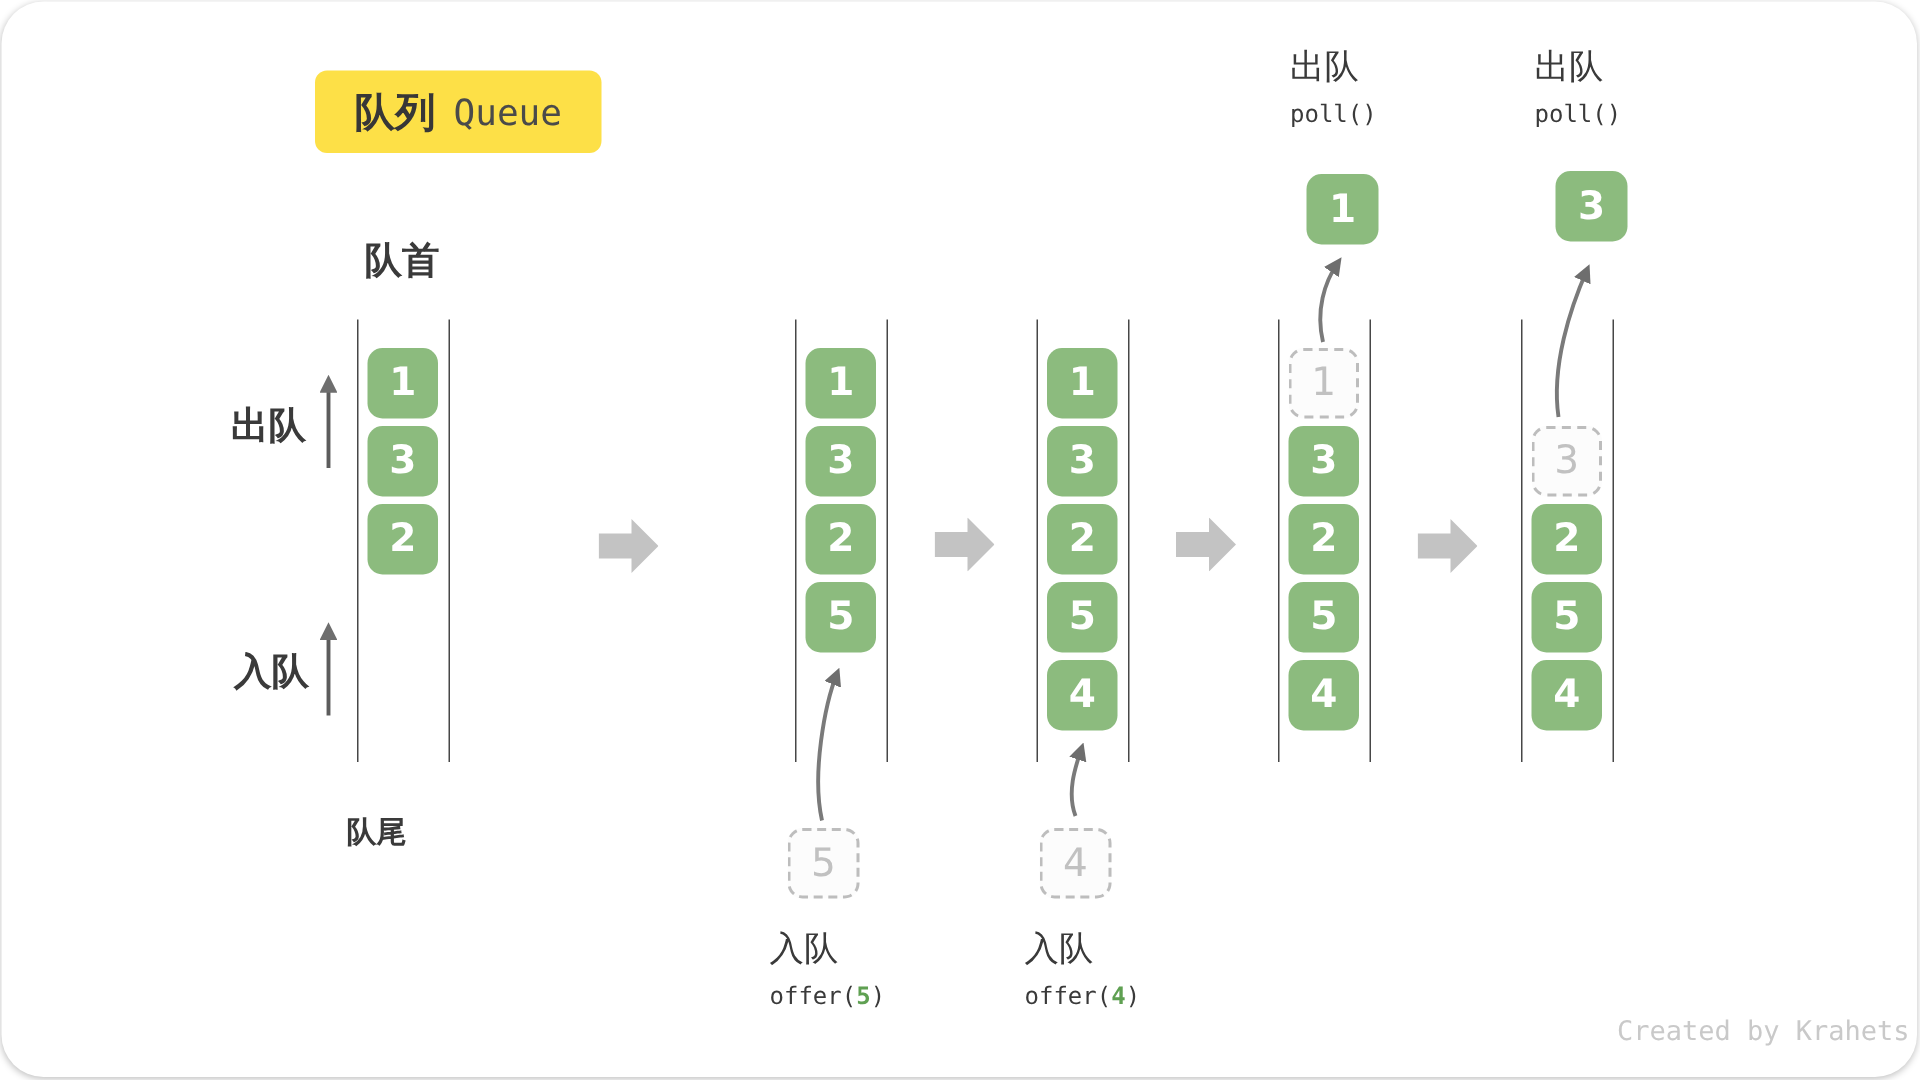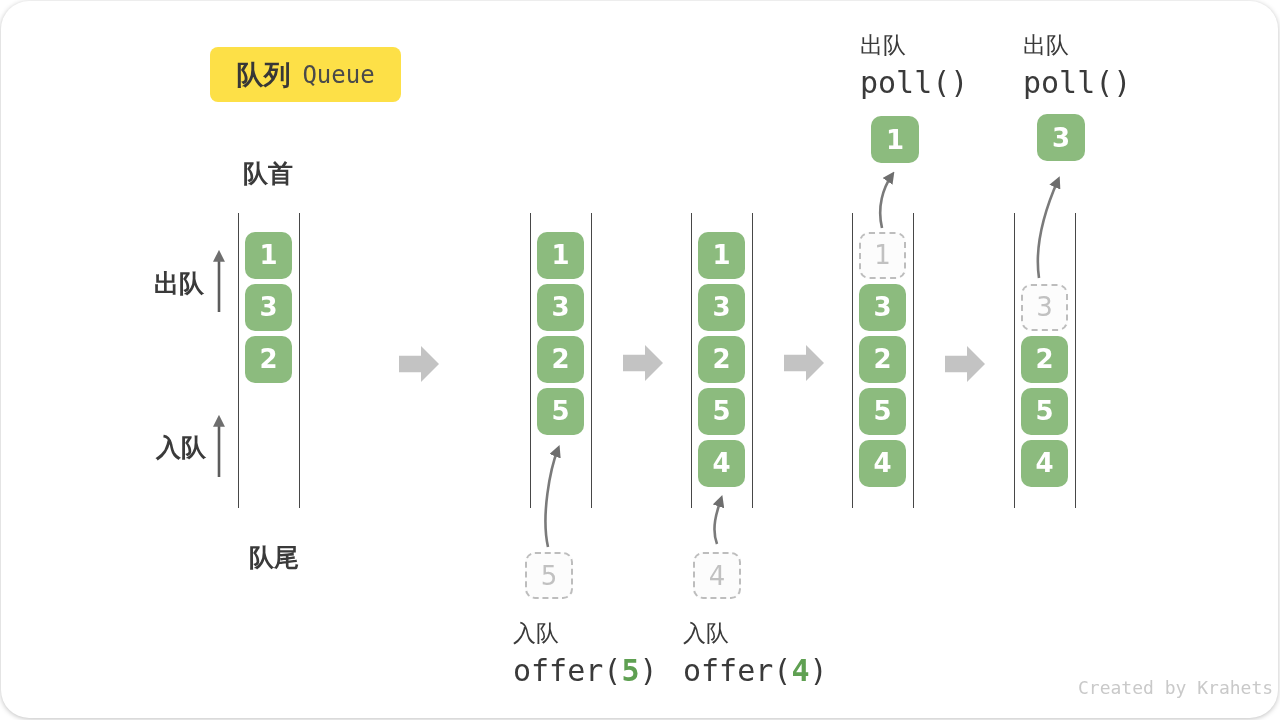--- a/index.html
+++ b/index.html
@@ -11,21 +11,21 @@
   
   .title-badge{position:absolute;left:170px;top:46px;width:191px;height:55px;background:#fde047;
     border-radius:8px;display:flex;align-items:center;justify-content:center;gap:12px;margin-left:39px;}
   .title-zh{font-size:27px;font-weight:bold;color:#373737;}
   .title-en{font-size:24px;font-family:"DejaVu Sans Mono","Liberation Mono",monospace;color:#4a4a4a;}
 
   
   .lbl{position:absolute;color:#3a3a3a;white-space:nowrap;}
   .lbl.bold{font-weight:bold;}
   .front-lbl{left:242px;top:156px;font-size:25px;}
-  .rear-lbl{left:248px;top:540px;font-size:25px;}
+  .rear-lbl{left:230px;top:540px;font-size:20px;}
   .deq-side{left:153px;top:266px;font-size:25px;}
   .enq-side{left:155px;top:430px;font-size:25px;}
 
   
   .queue{position:absolute;top:212px;height:295px;width:62px;box-sizing:border-box;
     border-left:1.5px solid #474747;border-right:1.5px solid #474747;}
   .q0{left:237px}.q1{left:529px}.q2{left:690px}.q3{left:851px}.q4{left:1013px}
   .cells{position:absolute;inset:0;}
   .cell{position:absolute;left:6px;width:47px;height:47px;border-radius:10px;background:#8CBB7E;
     color:#fff;font-size:26px;font-weight:600;display:flex;align-items:center;justify-content:center;
@@ -36,21 +36,21 @@
   .floatbox{position:absolute;width:48px;height:47px;border-radius:10px;box-sizing:border-box;
     display:flex;align-items:center;justify-content:center;font-size:26px;}
   .floatbox.dashed{background:#fcfcfc;border:2px dashed #bdbdbd;color:#c1c1c1;font-weight:500;}
   .floatbox.green{background:#8CBB7E;color:#fff;font-weight:600;}
   .pend-5{left:524px;top:551px;} .pend-4{left:692px;top:551px;}
   .pop-1{left:870px;top:115px;}  .pop-3{left:1036px;top:113px;}
 
   
   .op{position:absolute;color:#3a3a3a;line-height:1.0;}
   .op .action{font-size:23px;font-weight:500;margin-bottom:11px;}
-  .op .code{font-family:"DejaVu Sans Mono","Liberation Mono",monospace;font-size:30px;color:#3a3a3a;}
+  .op .code{font-family:"DejaVu Sans Mono","Liberation Mono",monospace;font-size:16px;color:#3a3a3a;}
   .op .code .arg{color:#5FA052;font-weight:bold;}
   .op-enq-5{left:512px;top:621px;} .op-enq-4{left:682px;top:621px;}
   .op-deq-1{left:859px;top:33px;}  .op-deq-2{left:1022px;top:33px;}
 
   
   .step-arrow{position:absolute;width:40px;height:36px;background:#c3c3c3;
     clip-path:polygon(0% 27%,55% 27%,55% 0%,100% 50%,55% 100%,55% 73%,0% 73%);}
   .sa1{left:398px;top:345px;} .sa2{left:622px;top:344px;}
   .sa3{left:783px;top:344px;} .sa4{left:944px;top:345px;}
 

